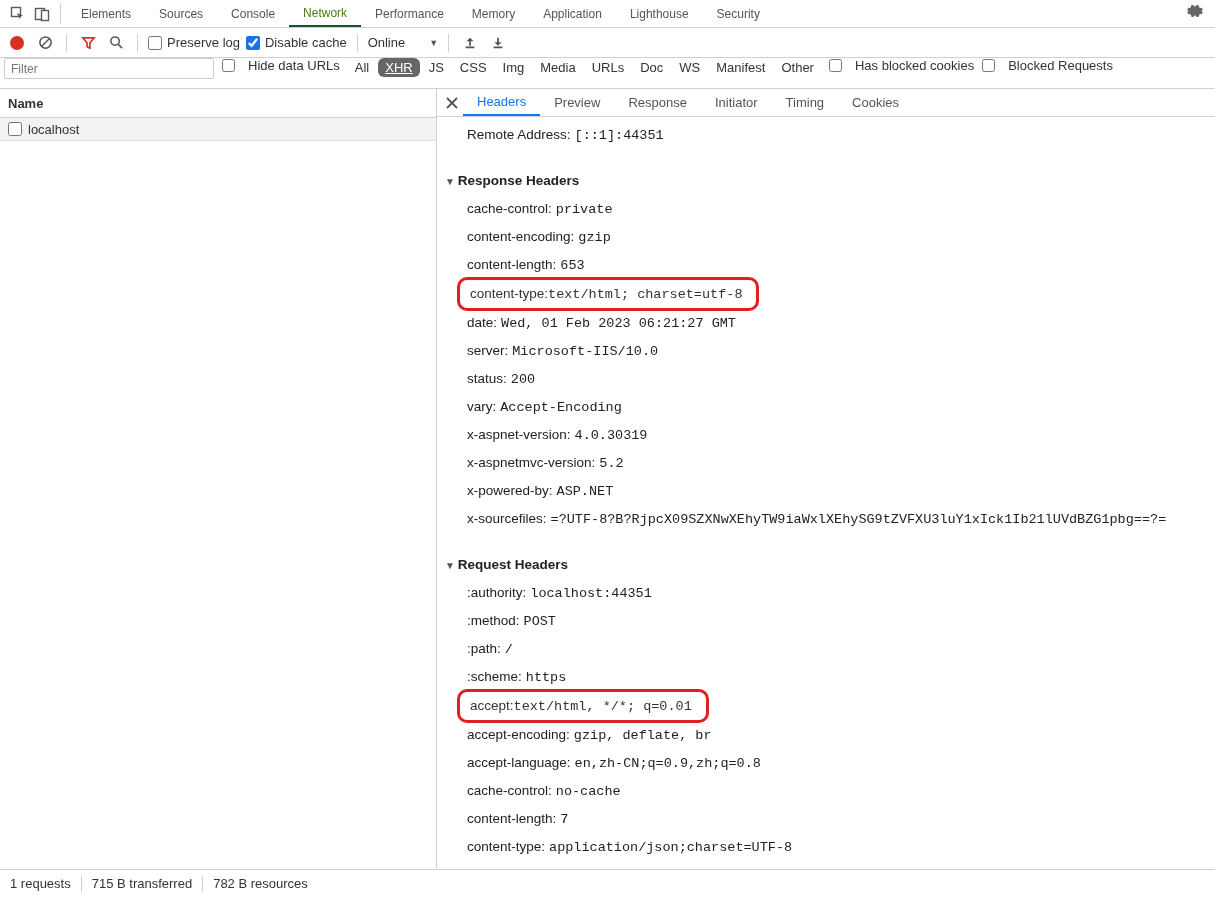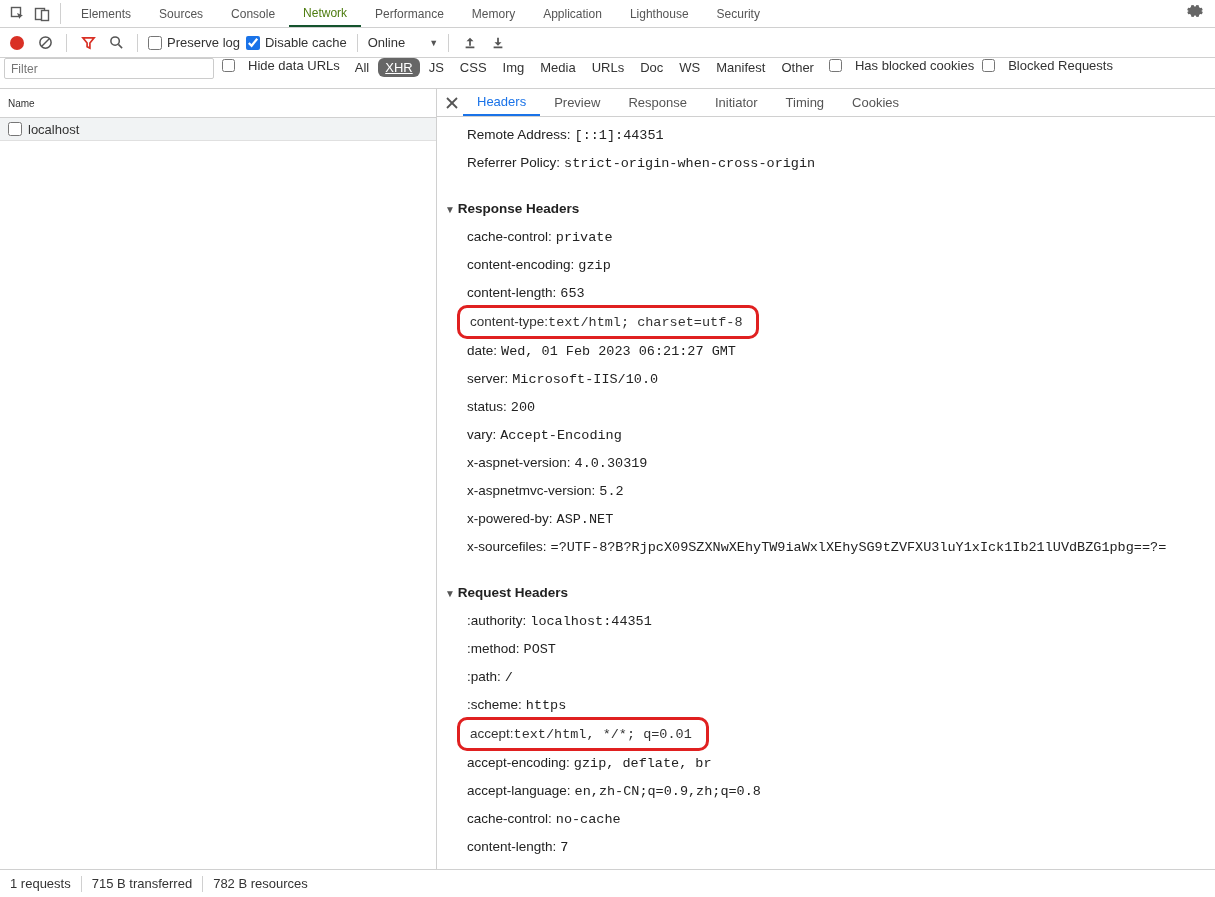--- a/index.html
+++ b/index.html
@@ -26,21 +26,21 @@
 
 .filter-bar { height: 31px; border-bottom: 1px solid #d0d0d0; display: flex; align-items: flex-start; padding-left: 4px; gap: 8px; font-size: 13px; }
 .filter-bar .filter-input { width: 210px; height: 21px; border: 1px solid #ccc; border-radius: 2px; padding: 0 6px; font-size: 12px; color: #888; }
 .filter-bar label { display: flex; align-items: center; gap: 13px; }
 .type-chip { padding: 2px 7px; border-radius: 6px; cursor: pointer; color: #333; }
 .type-chip.active { background: #666; color: #fff; text-decoration: underline; }
 
 
 .main { flex: 1; display: flex; overflow: hidden; }
 .left { width: 437px; border-right: 1px solid #d0d0d0; display: flex; flex-direction: column; }
-.left .hdr { height: 29px; border-bottom: 1px solid #d0d0d0; display: flex; align-items: center; padding-left: 8px; font-size: 10px; color: #333; }
+.left .hdr { height: 29px; border-bottom: 1px solid #d0d0d0; display: flex; align-items: center; padding-left: 8px; font-size: 13px; color: #333; font-weight: bold; }
 .left .row { height: 23px; display: flex; align-items: center; padding-left: 8px; gap: 6px; background: #f1f3f4; border-bottom: 1px solid #e0e0e0; }
 .left .row input { width: 14px; height: 14px; }
 
 .right { flex: 1; display: flex; flex-direction: column; overflow: hidden; }
 .detail-tabs { height: 28px; border-bottom: 1px solid #d0d0d0; display: flex; align-items: stretch; padding-left: 4px; }
 .detail-tabs .close { width: 22px; display: flex; align-items: center; justify-content: center; color: #555; }
 .detail-tabs .tab { padding: 0 14px; display: flex; align-items: center; color: #555; cursor: pointer; font-size: 13px; }
 .detail-tabs .tab.active { color: #1a73e8; border-bottom: 2px solid #1a73e8; }
 
 .detail-body { flex: 1; overflow: auto; padding: 4px 0 18px 0; font-size: 13.5px; line-height: 27px; }
@@ -196,21 +196,20 @@
           <div class="tab">Preview</div>
           <div class="tab">Response</div>
           <div class="tab">Initiator</div>
           <div class="tab">Timing</div>
           <div class="tab">Cookies</div>
         </div>
     </div>
     <div class="detail-body">
       <div id="general">
           <div class="kv"><span class="k">Remote Address:</span><span class="v mono">[::1]:44351</span></div>
-          <div class="kv"><span class="k">Referrer Policy:</span><span class="v mono">strict-origin-when-cross-origin</span></div>
         </div>
       <div class="section">Response Headers</div>
       <div id="respH">
           <div class="kv"><span class="k">cache-control:</span><span class="v mono">private</span></div>
           <div class="kv"><span class="k">content-encoding:</span><span class="v mono">gzip</span></div>
           <div class="kv"><span class="k">content-length:</span><span class="v mono">653</span></div>
           <div><span class="hl"><span class="k">content-type:</span><span class="v mono">text/html; charset=utf-8</span></span></div>
           <div class="kv"><span class="k">date:</span><span class="v mono">Wed, 01 Feb 2023 06:21:27 GMT</span></div>
           <div class="kv"><span class="k">server:</span><span class="v mono">Microsoft-IIS/10.0</span></div>
           <div class="kv"><span class="k">status:</span><span class="v mono">200</span></div>

